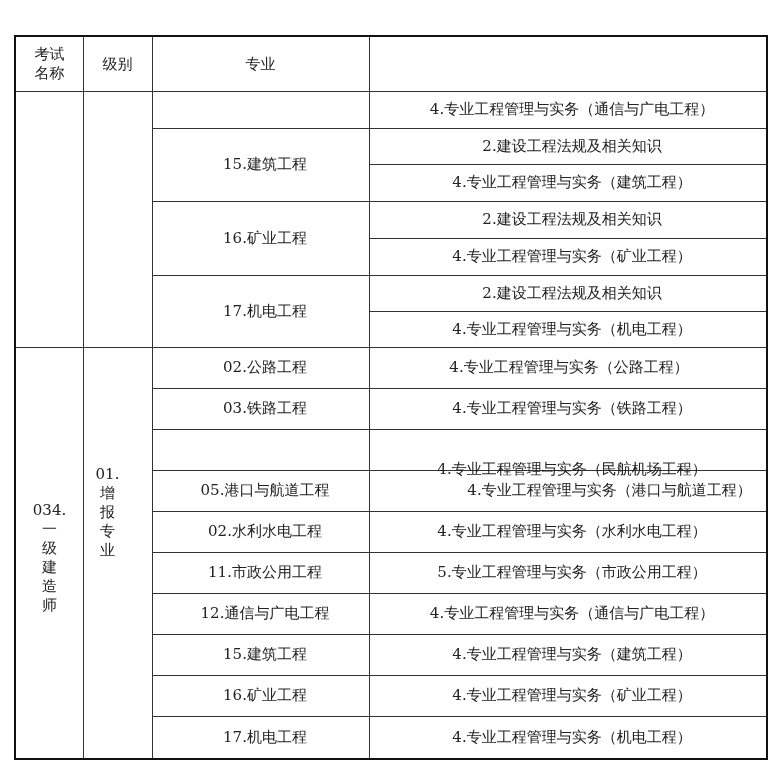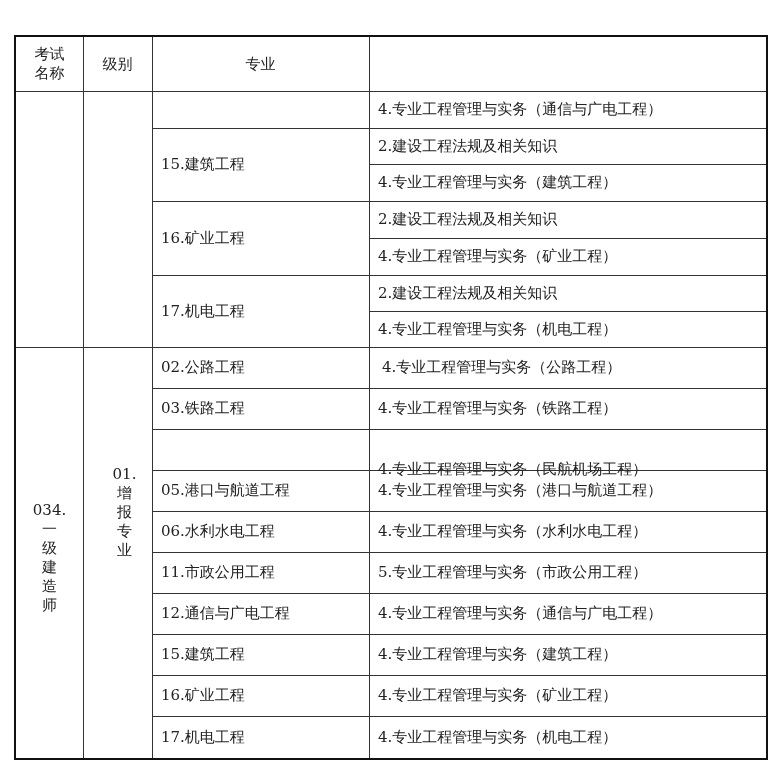--- a/index.html
+++ b/index.html
@@ -2,21 +2,21 @@
 <html><head>
 <meta charset="utf-8">
 <style>
   html, body { margin:0; padding:0; background:#ffffff; }
   body { width:781px; height:760px; position:relative; overflow:hidden;
          font-family:"DejaVu Serif","Liberation Serif",serif; color:#222; }
   #tbl { position:absolute; left:14px; top:15px; width:754px; height:725px;
          border:2px solid #111; box-sizing:border-box;margin-top:20px; }
   .vl { position:absolute; top:0; bottom:0; width:0; border-left:1.5px solid #333; }
   .hl { position:absolute; height:0; border-top:1.5px solid #333; }
-  .cell { position:absolute; display:flex; align-items:center; font-size:15px; white-space:nowrap; }
+  .cell { position:absolute; display:flex; align-items:center; font-size:15px; white-space:nowrap;justify-content:center; }
   .center { justify-content:center; text-align:center; }
   .left { padding-left:9px; box-sizing:border-box; }
   .hdr { font-size:15px; line-height:19px; }
   .vert { flex-direction:column; line-height:19px; }
 </style>
 </head>
 <body>
 
 <div id="tbl">
 
@@ -94,21 +94,21 @@
   <div class="hl" style="top:679px;left:136px;right:0"></div>
 
   <div class="cell center vert" style="left:0;top:310px;width:67px;height:411px;padding-top:10px;box-sizing:border-box">
     <span>034.</span>
     <span>一</span>
     <span>级</span>
     <span>建</span>
     <span>造</span>
     <span>师</span>
   </div>
-  <div class="cell center vert" style="left:74px;top:310px;width:69px;height:330px;padding-top:0;box-sizing:border-box">
+  <div class="cell center vert" style="left:57px;top:310px;width:69px;height:330px;padding-top:0;box-sizing:border-box">
     <span>01.</span>
     <span>增</span>
     <span>报</span>
     <span>专</span>
     <span>业</span>
   </div>
 
   <div class="cell left" style="left:136px;top:310px;width:217px;height:41px">
       <span>02.公路工程</span>
     </div>
@@ -128,21 +128,21 @@
     </div>
 
   <div class="cell left" style="left:136px;top:433px;width:217px;height:41px">
       <span>05.港口与航道工程</span>
     </div>
   <div class="cell left" style="left:353px;top:433px;width:472px;height:41px">
       <span>4.专业工程管理与实务（港口与航道工程）</span>
     </div>
 
   <div class="cell left" style="left:136px;top:474px;width:217px;height:41px">
-      <span>06.水利水电工程</span>
+      <span>02.水利水电工程</span>
     </div>
   <div class="cell left" style="left:353px;top:474px;width:397px;height:41px">
       <span>4.专业工程管理与实务（水利水电工程）</span>
     </div>
 
   <div class="cell left" style="left:136px;top:515px;width:217px;height:41px">
       <span>11.市政公用工程</span>
     </div>
   <div class="cell left" style="left:353px;top:515px;width:397px;height:41px">
       <span>5.专业工程管理与实务（市政公用工程）</span>

